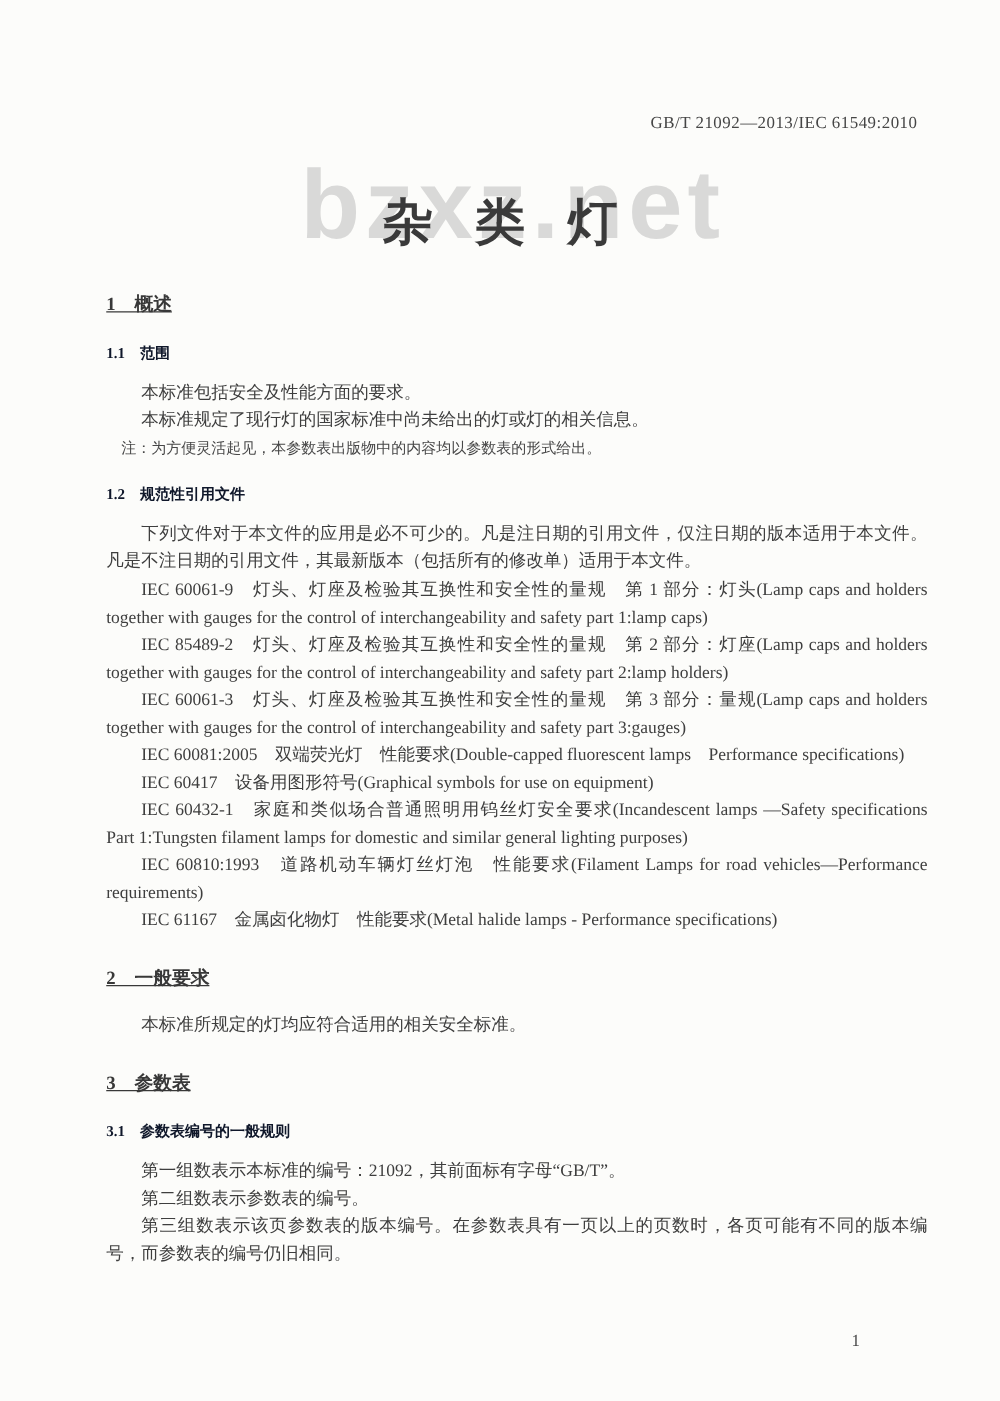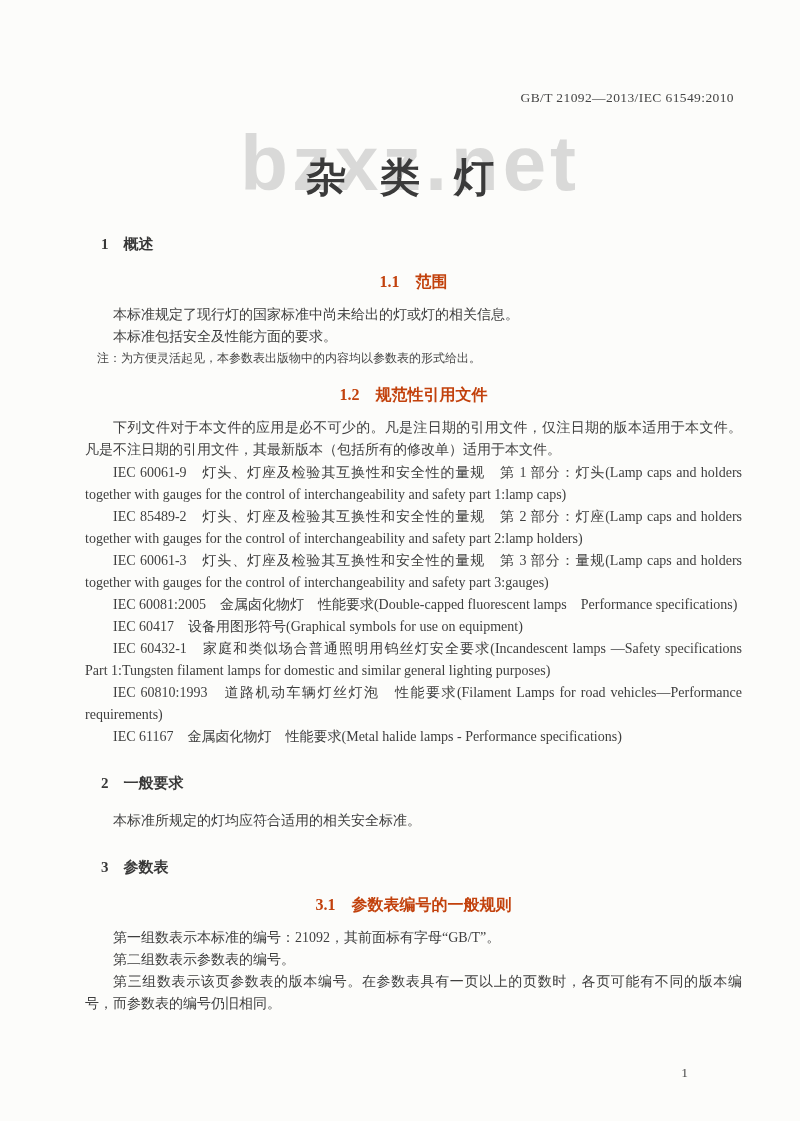--- a/index.html
+++ b/index.html
@@ -59,29 +59,29 @@
     left: 85px;
     right: 58px;
     z-index: 2;
     font-size: 14px;
     line-height: 22px;
   }
   .sec-h1 {
     font-size: 15px;
     font-weight: 700;
     color: #383838;
-    margin: 24px 0 16px 16px;
+    margin: 24px 0 16px 0;
+    text-decoration: underline;
   }
   .sec-h1.first { margin-top: 0; }
   .sec-h2 {
-    font-size: 16px;
+    font-size: 12px;
     font-weight: 700;
-    color: #c2410c;
+    color: #0f172a;
     margin: 16px 0 11px 0;
-    text-align: center;
   }
   p.body-p {
     margin: 0;
     text-indent: 2em;
     text-align: justify;
   }
   p.note-p {
     margin: 1px 0 0 0;
     font-size: 12px;
     line-height: 19px;
@@ -113,35 +113,35 @@
   <div class="watermark">bzxz.net</div>
 
   <div class="doc-title">杂类灯</div>
 
   <div class="content">
 
     <div class="sec-h1 first">1　概述</div>
 
     <div class="sec-h2">1.1　范围</div>
 
+    <p class="body-p">本标准包括安全及性能方面的要求。</p>
+
     <p class="body-p">本标准规定了现行灯的国家标准中尚未给出的灯或灯的相关信息。</p>
-
-    <p class="body-p">本标准包括安全及性能方面的要求。</p>
 
     <p class="note-p">注：为方便灵活起见，本参数表出版物中的内容均以参数表的形式给出。</p>
 
     <div class="sec-h2">1.2　规范性引用文件</div>
 
     <p class="body-p">下列文件对于本文件的应用是必不可少的。凡是注日期的引用文件，仅注日期的版本适用于本文件。凡是不注日期的引用文件，其最新版本（包括所有的修改单）适用于本文件。</p>
 
     <div class="refs-block">
       <p class="ref-p">IEC 60061-9　灯头、灯座及检验其互换性和安全性的量规　第 1 部分：灯头(Lamp caps and holders together with gauges for the control of interchangeability and safety part 1:lamp caps)</p>
       <p class="ref-p">IEC 85489-2　灯头、灯座及检验其互换性和安全性的量规　第 2 部分：灯座(Lamp caps and holders together with gauges for the control of interchangeability and safety part 2:lamp holders)</p>
       <p class="ref-p">IEC 60061-3　灯头、灯座及检验其互换性和安全性的量规　第 3 部分：量规(Lamp caps and holders together with gauges for the control of interchangeability and safety part 3:gauges)</p>
-      <p class="ref-p">IEC 60081:2005　金属卤化物灯　性能要求(Double-capped fluorescent lamps　Performance specifications)</p>
+      <p class="ref-p">IEC 60081:2005　双端荧光灯　性能要求(Double-capped fluorescent lamps　Performance specifications)</p>
       <p class="ref-p">IEC 60417　设备用图形符号(Graphical symbols for use on equipment)</p>
       <p class="ref-p">IEC 60432-1　家庭和类似场合普通照明用钨丝灯安全要求(Incandescent lamps —Safety specifications　Part 1:Tungsten filament lamps for domestic and similar general lighting purposes)</p>
       <p class="ref-p">IEC 60810:1993　道路机动车辆灯丝灯泡　性能要求(Filament Lamps for road vehicles—Performance requirements)</p>
       <p class="ref-p">IEC 61167　金属卤化物灯　性能要求(Metal halide lamps - Performance specifications)</p>
     </div>
 
     <div class="sec-h1">2　一般要求</div>
 
     <p class="body-p">本标准所规定的灯均应符合适用的相关安全标准。</p>
 

